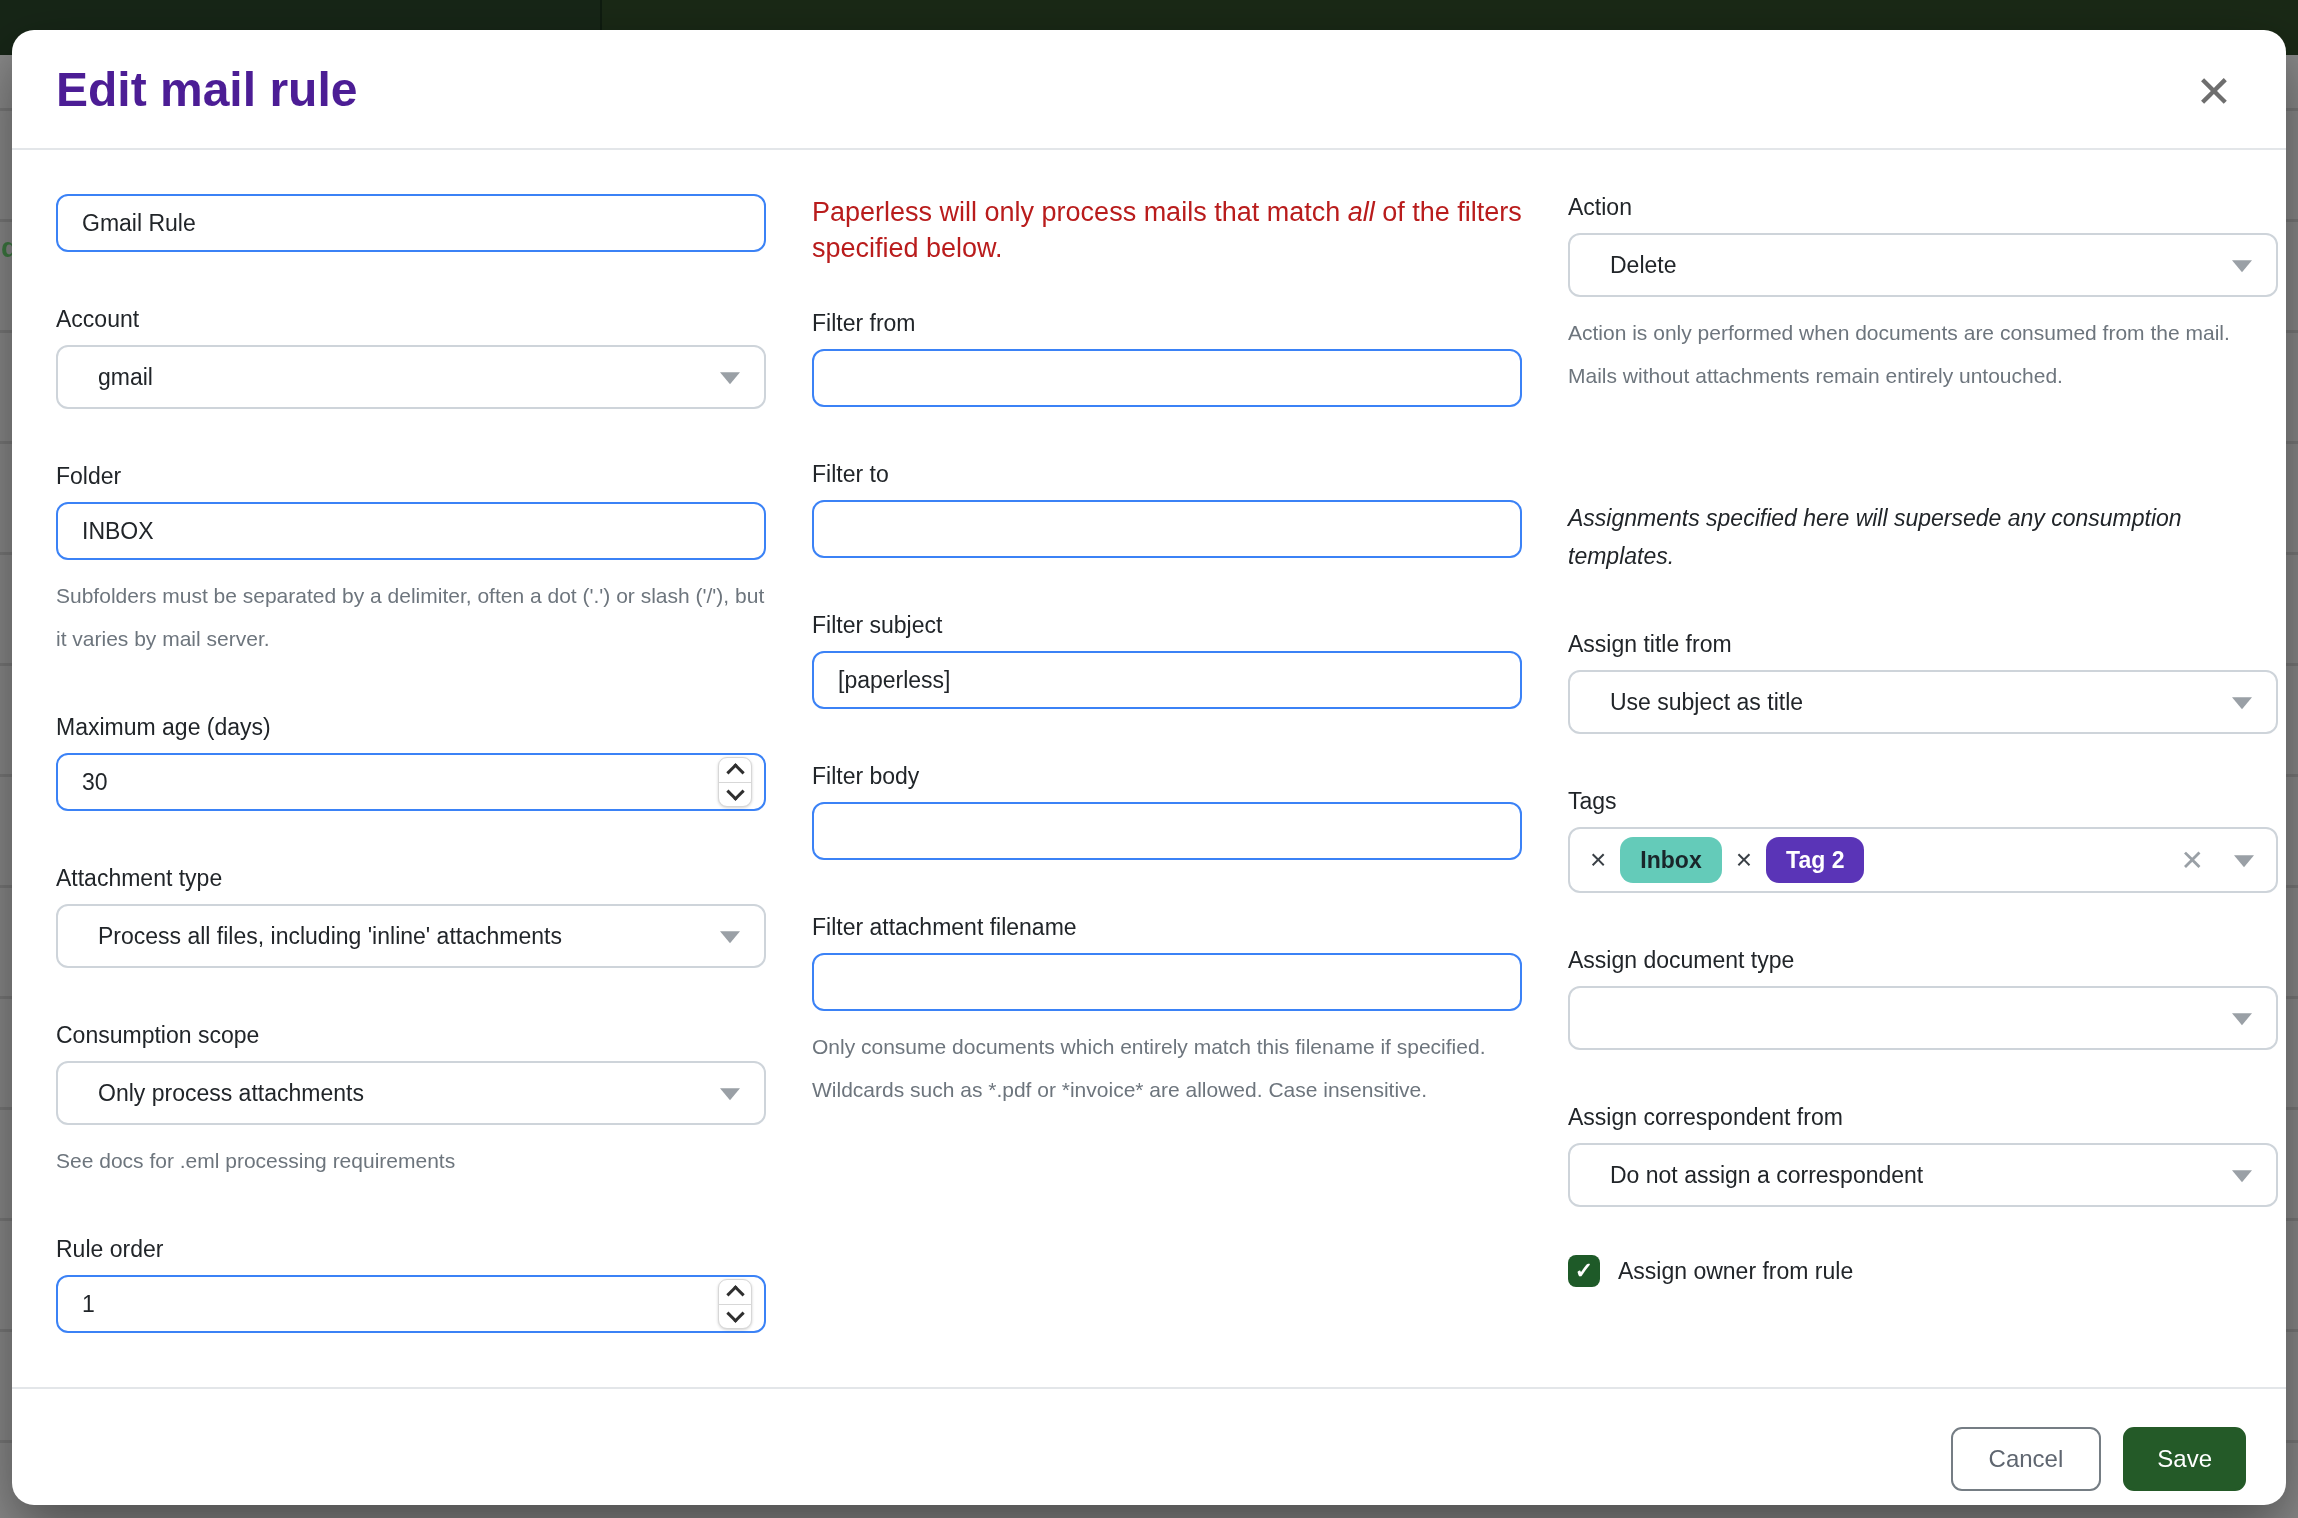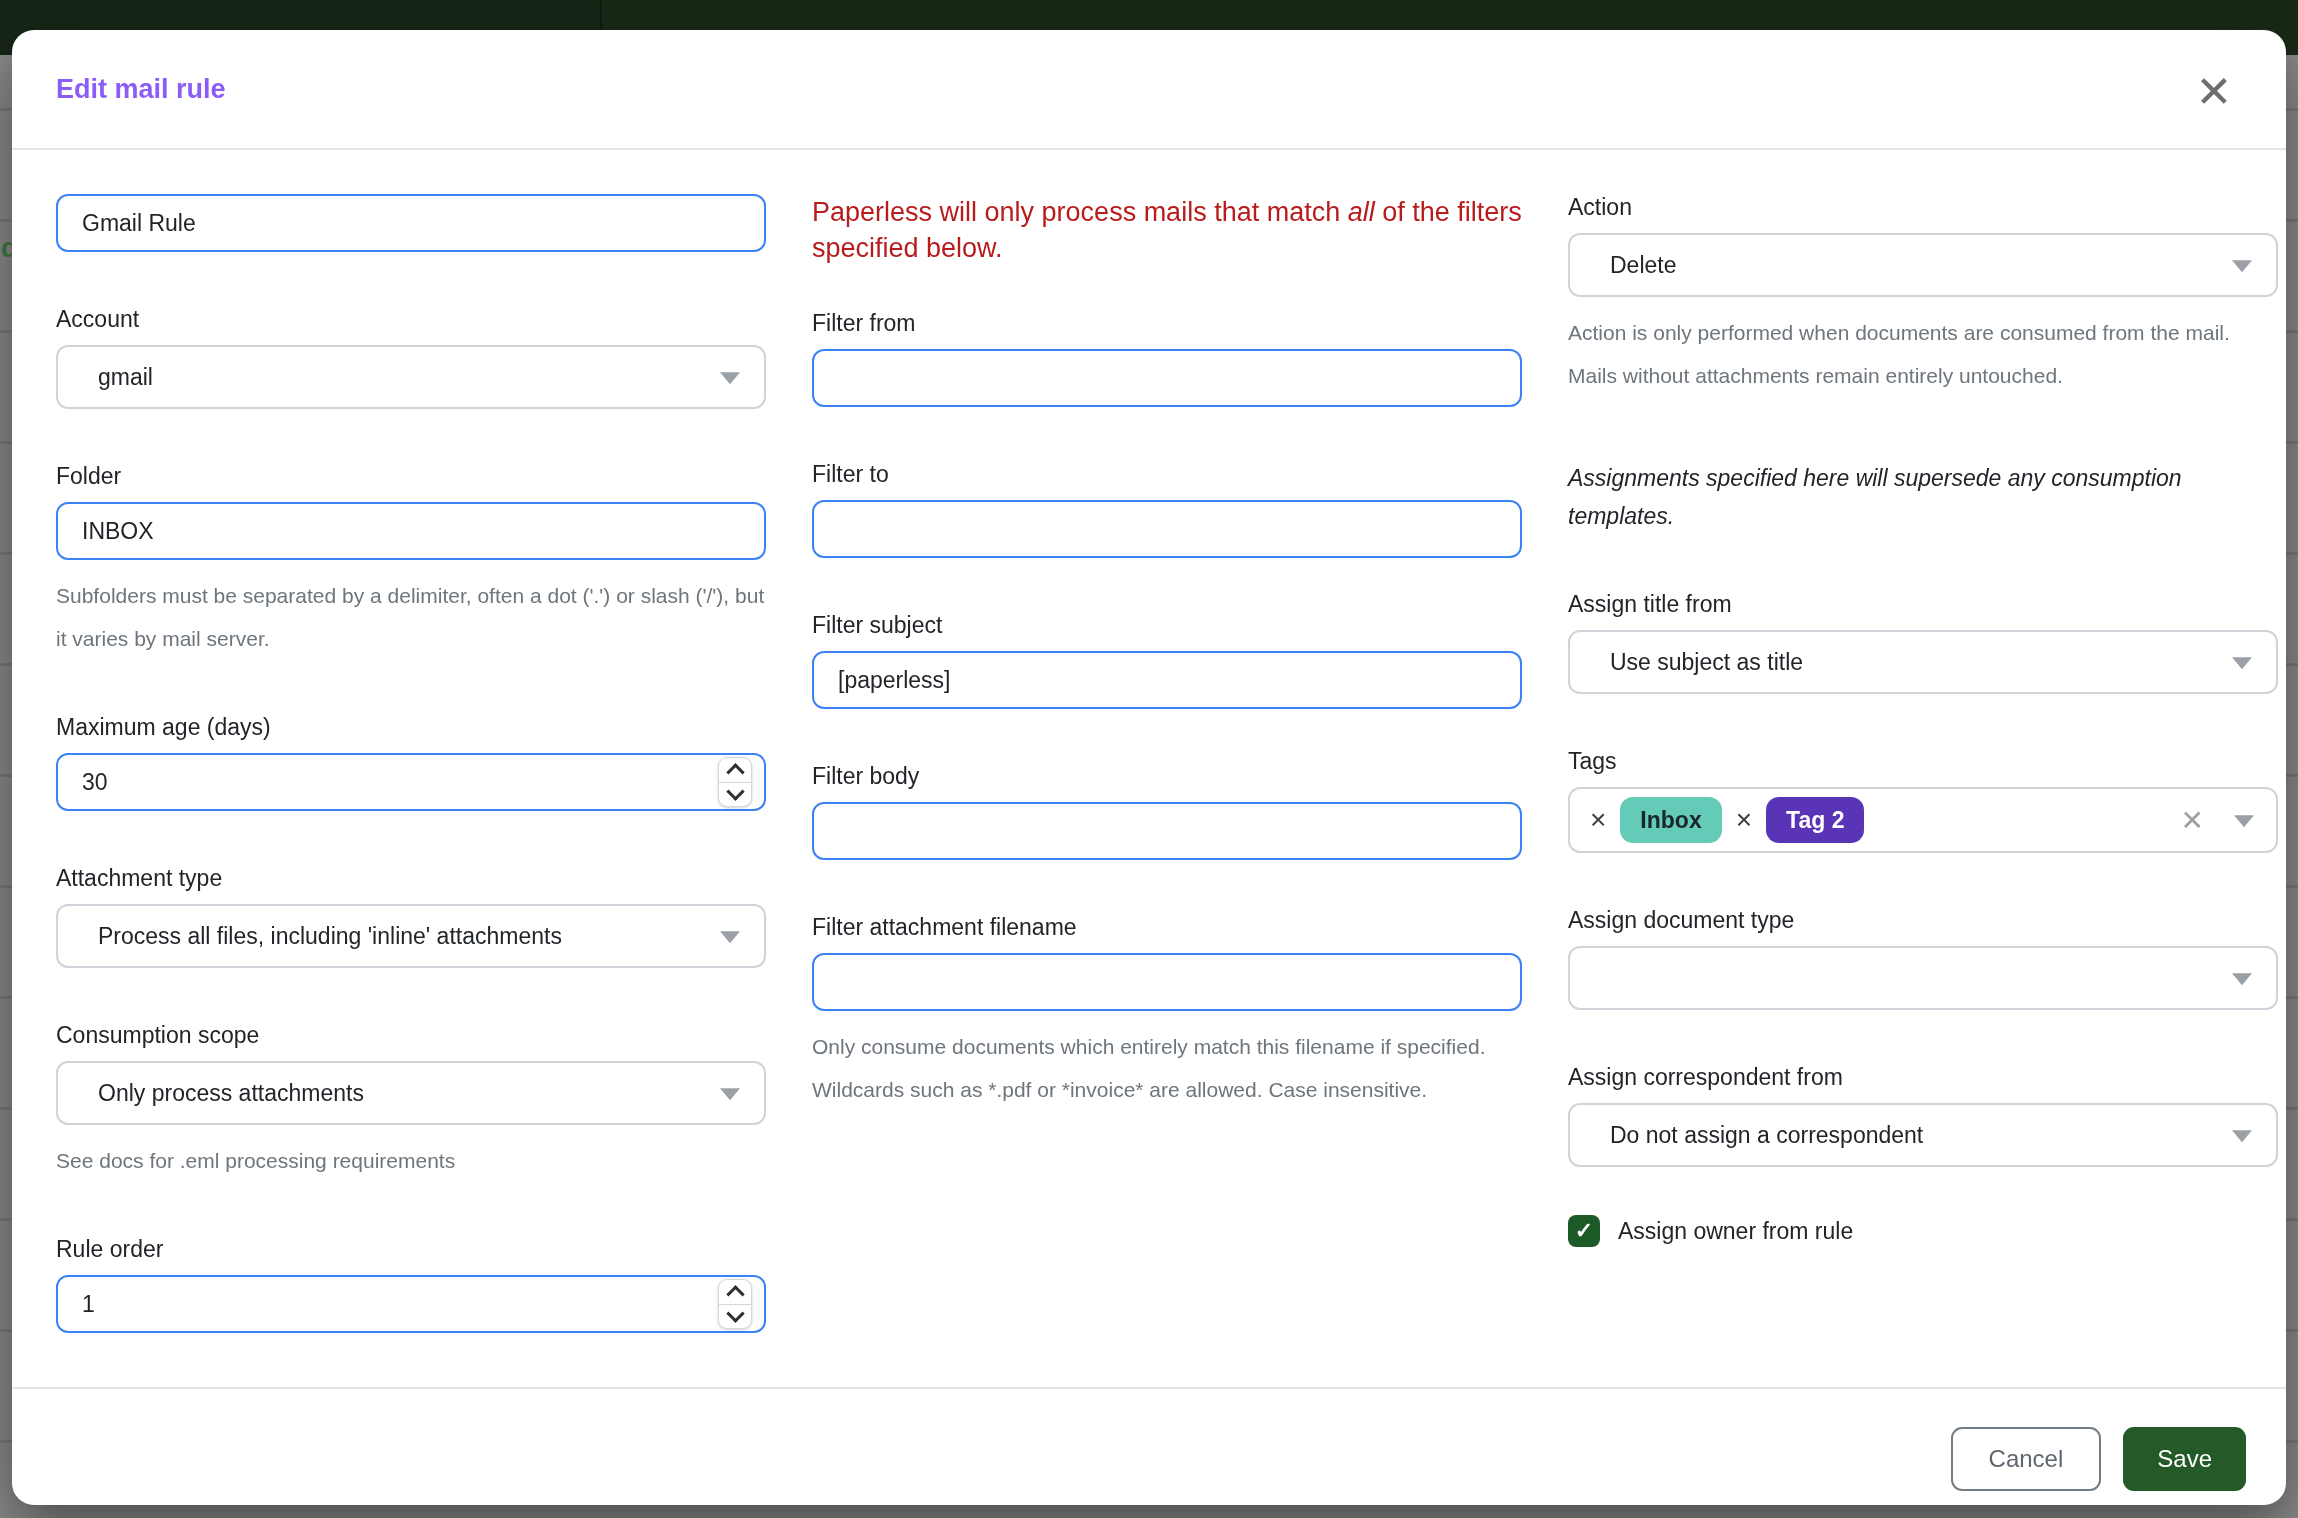--- a/index.html
+++ b/index.html
@@ -15,21 +15,21 @@
   .page-navbar{position:absolute;left:0;top:0;width:100%;height:55px;background:#1a2916;}
   .page-navbar-left{position:absolute;left:0;top:0;width:600px;height:55px;background:#172617;border-right:2px solid #0f1c10;}
   .page-bg-link{position:absolute;left:1px;top:232px;color:#3e7c42;font-size:28px;font-weight:bold;}
   
   .modal{
     position:absolute;left:12px;top:30px;width:2274px;height:1475px;
     background:#ffffff;border-radius:22px;box-shadow:0 24px 60px rgba(0,0,0,.45);
     display:flex;flex-direction:column;
   }
   .modal-header{position:relative;height:118px;flex:0 0 118px;border-bottom:2px solid #e3e6e9;}
-  .modal-title{position:absolute;left:44px;top:50%;transform:translateY(-50%);font-size:27px;font-weight:700;color:#8b5cf6;margin:0;}
+  .modal-title{position:absolute;left:44px;top:50%;transform:translateY(-50%);font-size:48px;font-weight:700;color:#4c1d95;margin:0;}
   .close-btn{
     position:absolute;right:44px;top:34px;width:56px;height:56px;border:none;background:none;
     font-size:44px;font-weight:300;color:#6e6e6e;cursor:pointer;line-height:56px;text-align:center;padding:0;
   }
   .modal-body{flex:1 1 auto;display:flex;gap:46px;padding:44px 32px 0 44px;}
   .col{width:710px;flex:0 0 710px;}
   .group{margin-bottom:54px;}
   .field-label{display:block;font-size:23px;color:#212529;margin-bottom:12px;}
   .text-input{
     box-sizing:border-box;width:100%;height:58px;border:2px solid #3b82f6;border-radius:12px;
@@ -52,21 +52,21 @@
     width:32px;height:48px;background:#fff;border:1px solid #d7d7d7;border-radius:9px;
     box-shadow:0 1px 3px rgba(0,0,0,.18);display:flex;flex-direction:column;cursor:pointer;
   }
   .stepper-half{flex:1;display:flex;align-items:center;justify-content:center;}
   .stepper-divider{height:1px;background:#d7d7d7;}
   .chev{width:10px;height:10px;border-right:3px solid #2f2f2f;border-bottom:3px solid #2f2f2f;}
   .chev.up{transform:rotate(-135deg) translate(-2px,-2px);}
   .chev.down{transform:rotate(45deg) translate(-2px,-2px);}
   
   .intro{font-size:27px;color:#b91c1c;line-height:36px;margin:0 0 44px 0;}
-  .note{font-size:23px;color:#212529;font-style:italic;line-height:38px;margin:62px 0 56px 0;}
+  .note{font-size:23px;color:#212529;font-style:italic;line-height:38px;margin:102px 0 56px 0;}
   
   .tags-box{
     position:relative;box-sizing:border-box;width:100%;height:66px;border:2px solid #ced4da;border-radius:12px;
     display:flex;align-items:center;gap:14px;padding:0 110px 0 20px;background:#fff;cursor:pointer;
   }
   .tag-remove{font-size:28px;color:#3a4046;line-height:1;cursor:pointer;}
   .tag-pill{
     display:inline-flex;align-items:center;height:46px;padding:0 20px;border-radius:13px;
     font-size:23px;font-weight:700;white-space:nowrap;
   }

